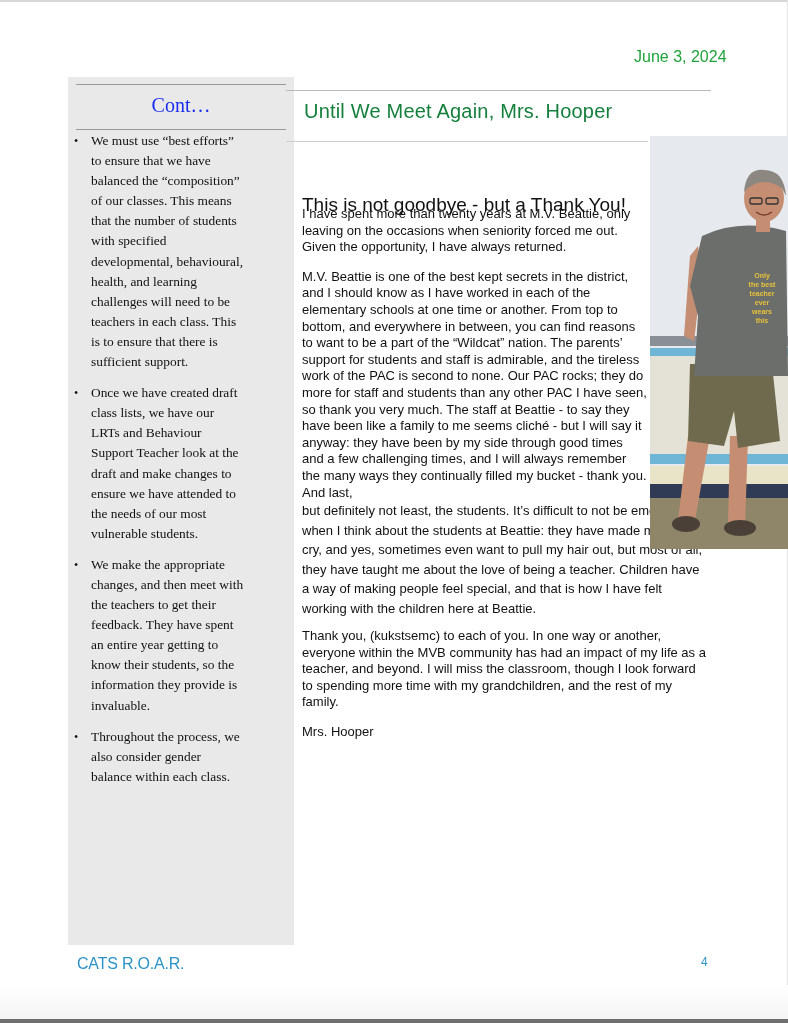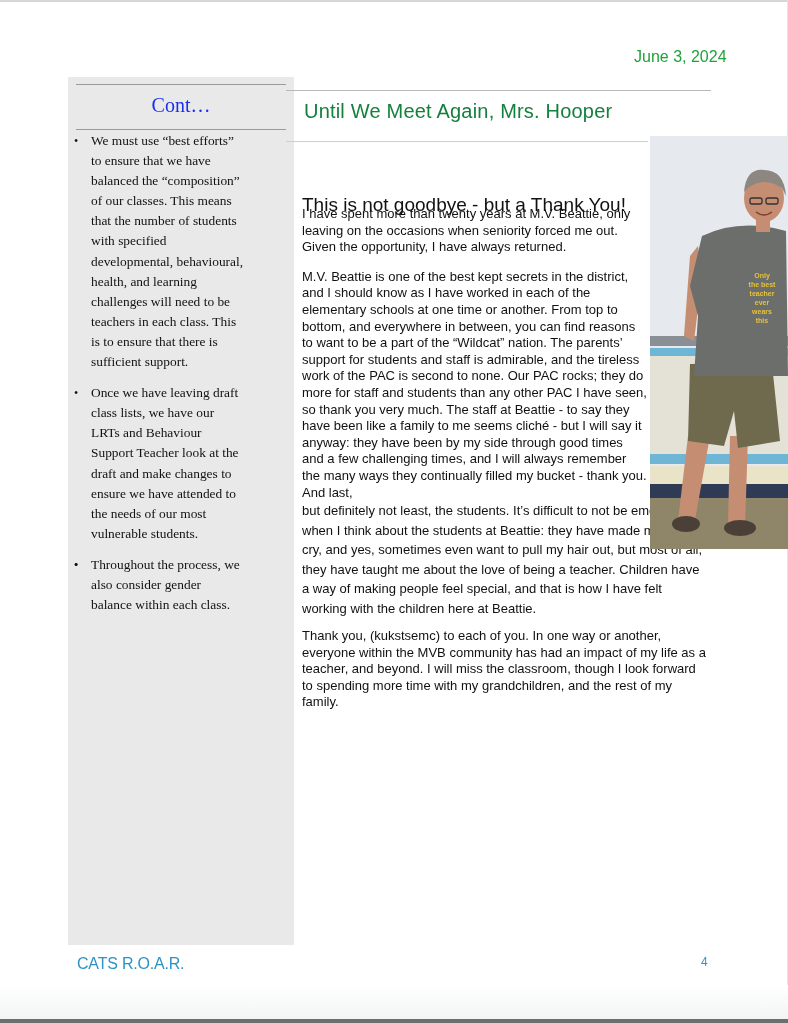--- a/index.html
+++ b/index.html
@@ -94,43 +94,45 @@
   <div class="rule-top"></div>
   <div class="sidebar-title">Cont…</div>
   <div class="rule-bottom"></div>
   <ul class="sidebar-list">
     <li>
       <span class="bullet">•</span>
       <span> We must use “best efforts” to ensure that we have balanced the “composition” of our classes. This means that the number of students with specified developmental, behavioural, health, and learning challenges will need to be teachers in each class. This is to ensure that there is sufficient support.</span>
     </li>
     <li>
       <span class="bullet">•</span>
-      <span>Once we have leaving draft class lists, we have our LRTs and Behaviour Support Teacher look at the draft and make changes to ensure we have attended to the needs of our most vulnerable students.</span>
+      <span>Once we have created draft class lists, we have our LRTs and Behaviour Support Teacher look at the draft and make changes to ensure we have attended to the needs of our most vulnerable students.</span>
     </li>
     <li>
       <span class="bullet">•</span>
+      <span>We make the appropriate changes, and then meet with the teachers to get their feedback. They have spent an entire year getting to know their students, so the information they provide is invaluable.</span>
     </li>
     <li>
       <span class="bullet">•</span>
       <span> Throughout the process, we also consider gender balance within each class.</span>
     </li>
   </ul>
 </div>
 
 <div class="article-rule-top"></div>
 <div class="article-title">Until We Meet Again, Mrs. Hooper</div>
 <div class="article-rule-mid"></div>
 
 <div class="article-subtitle">This is not goodbye - but a Thank You!</div>
 
 <div class="article-body">
   <p class="para-wrap">I have spent more than twenty years at M.V. Beattie, only leaving on the occasions when seniority forced me out. Given the opportunity, I have always returned.</p>
   <p class="para-wrap" style="margin-bottom:0">M.V. Beattie is one of the best kept secrets in the district, and I should know as I have worked in each of the elementary schools at one time or another. From top to bottom, and everywhere in between, you can find reasons to want to be a part of the “Wildcat” nation. The parents’ support for students and staff is admirable, and the tireless work of the PAC is second to none.  Our PAC rocks; they do more for staff and students than any other PAC I have seen, so thank you very much. The staff at Beattie - to say they have been like a family to me seems cliché - but I will say it anyway: they have been by my side through good times and a few challenging times, and I will always remember the many ways they continually filled my bucket - thank you. And last,</p>
   <p style="line-height:19.5px; margin-bottom:10px">but definitely not least, the students. It’s difficult to not be emotional when I think about the students at Beattie: they have made me laugh, cry, and yes, sometimes even want to pull my hair out, but most of all, they have taught me about the love of being a teacher. Children have a way of making people feel special, and that is how I have felt working with the children here at Beattie.</p>
   <p>Thank you, (kukstsemc) to each of you. In one way or another, everyone within the MVB community has had an impact of my life as a teacher, and beyond. I will miss the classroom, though I look forward to spending more time with my grandchildren, and the rest of my family.</p>
+  <p>Mrs. Hooper</p>
 </div>
 
 <div class="photo">
   <svg width="138" height="413" viewBox="0 0 138 413">
 
     <rect x="0" y="0" width="138" height="413" fill="#e6e9ee"></rect>
     <rect x="0" y="200" width="138" height="10" fill="#8a8f96"></rect>
     <rect x="0" y="212" width="138" height="8" fill="#6fb6d6"></rect>
     <rect x="0" y="220" width="138" height="100" fill="#e4e1d7"></rect>
     <rect x="0" y="318" width="138" height="10" fill="#6fb6d6"></rect>

